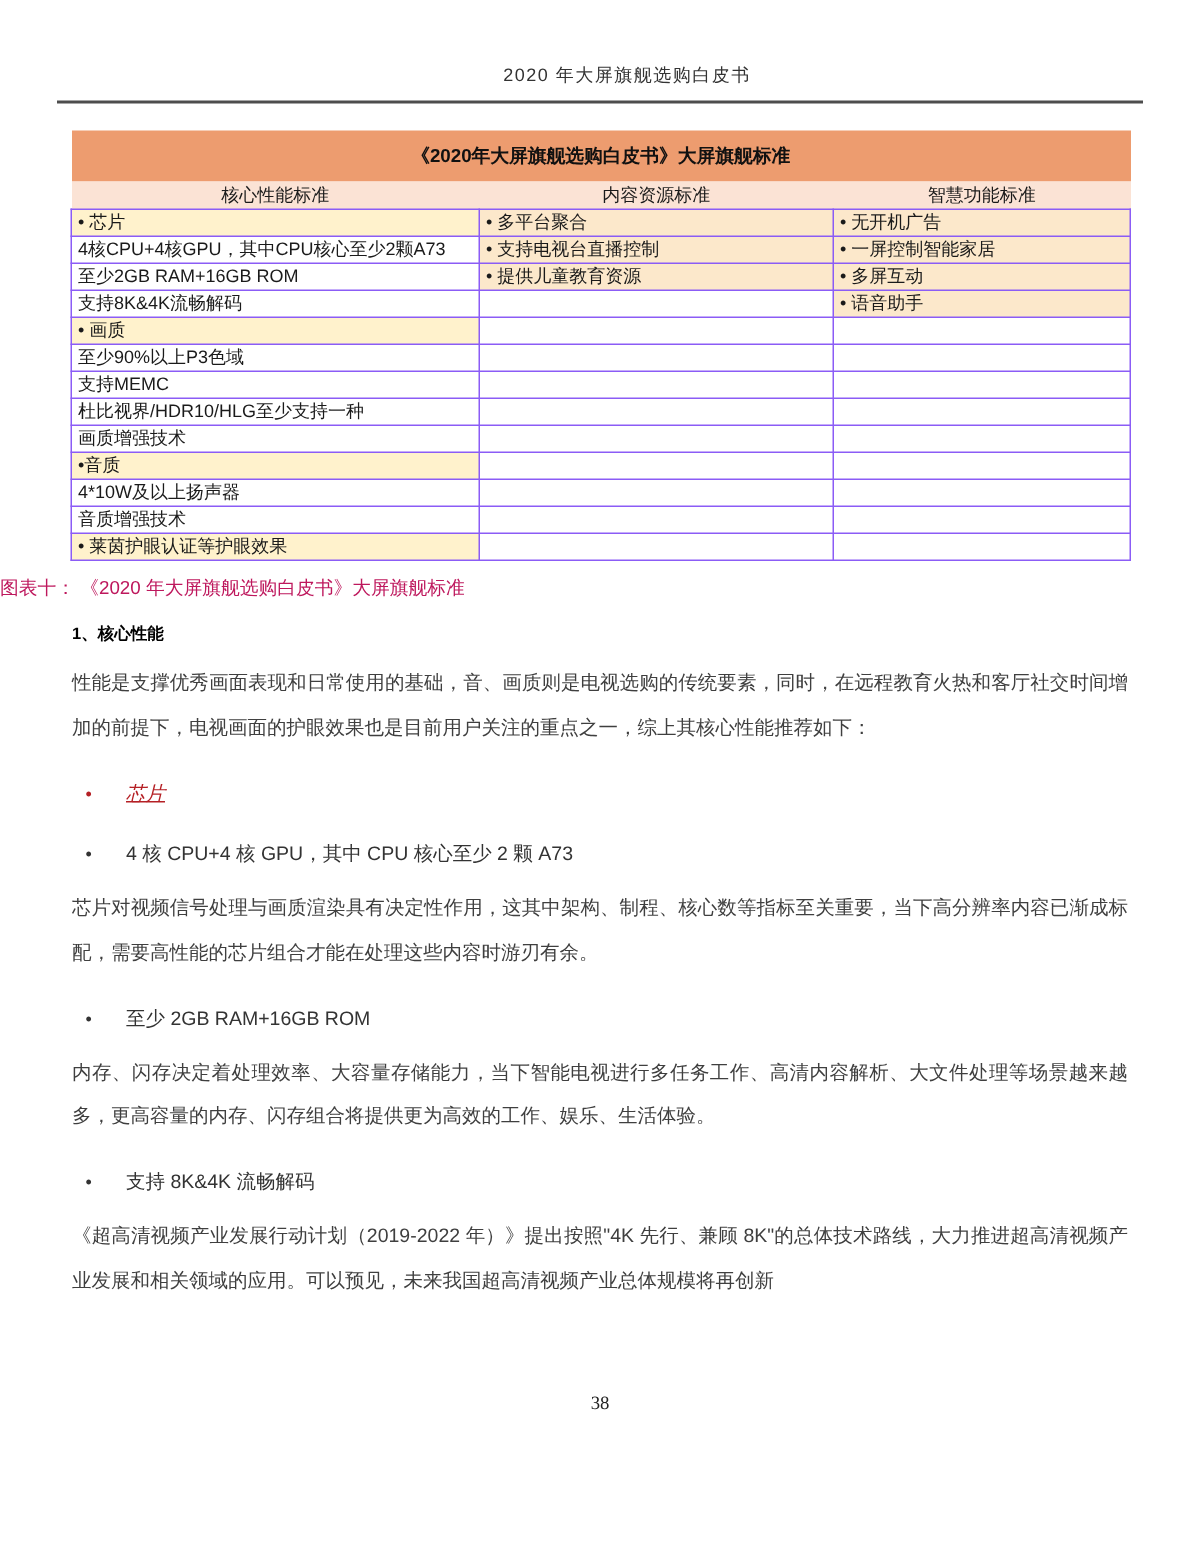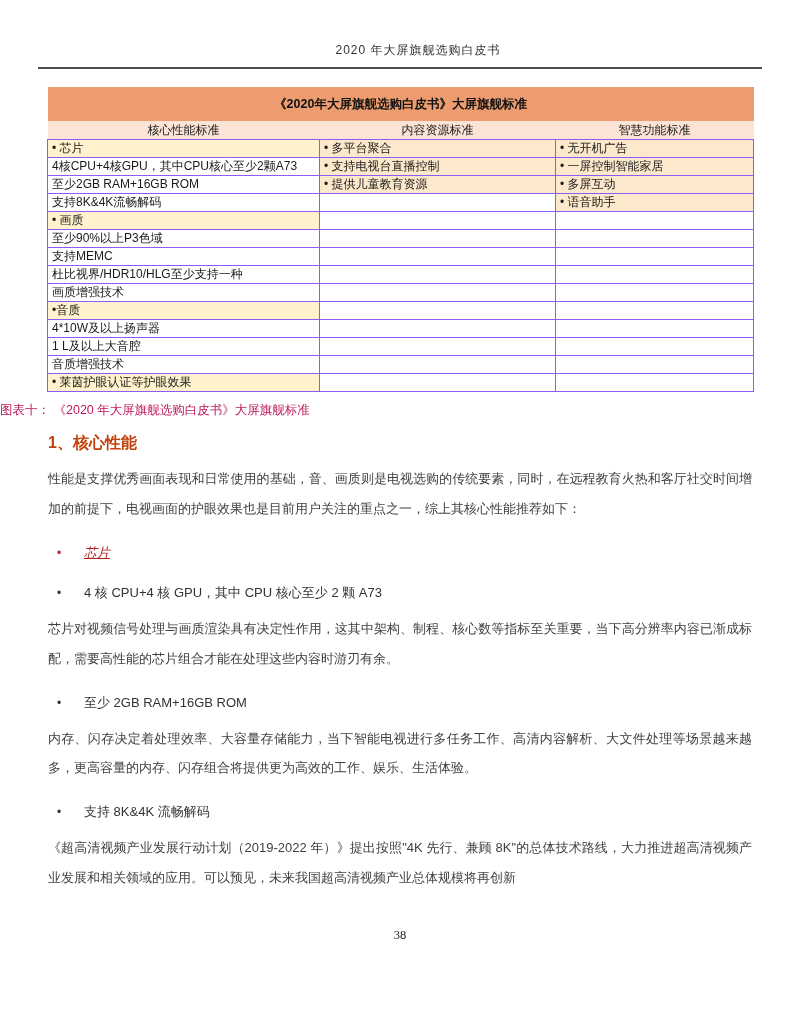--- a/index.html
+++ b/index.html
@@ -73,23 +73,23 @@
   .table-caption {
     margin-top: 10px;
     text-align: left;
     font-size: 12.5px;
     color: #be185d;
   }
 
   
   .section-heading {
     margin: 14px 48px 0 48px;
-    font-size: 16px;
+    font-size: 11px;
     font-weight: bold;
-    color: #c2410c;
+    color: #000000;
   }
   .para {
     margin: 10px 48px 0 48px;
     font-size: 13px;
     line-height: 2.3;
     text-align: justify;
     color: #3f3f3f;
   }
   .para.tight { margin-top: 12px; }
 
@@ -199,25 +199,20 @@
           <td class="cell-cat">•音质</td>
           <td class="cell-empty"></td>
           <td class="cell-empty"></td>
         </tr>
         <tr>
           <td class="cell-plain">4*10W及以上扬声器</td>
           <td class="cell-empty"></td>
           <td class="cell-empty"></td>
         </tr>
         <tr>
-          <td class="cell-plain">1 L及以上大音腔</td>
-          <td class="cell-empty"></td>
-          <td class="cell-empty"></td>
-        </tr>
-        <tr>
           <td class="cell-plain">音质增强技术</td>
           <td class="cell-empty"></td>
           <td class="cell-empty"></td>
         </tr>
         <tr>
           <td class="cell-cat">• 莱茵护眼认证等护眼效果</td>
           <td class="cell-empty"></td>
           <td class="cell-empty"></td>
         </tr>
       </tbody>

